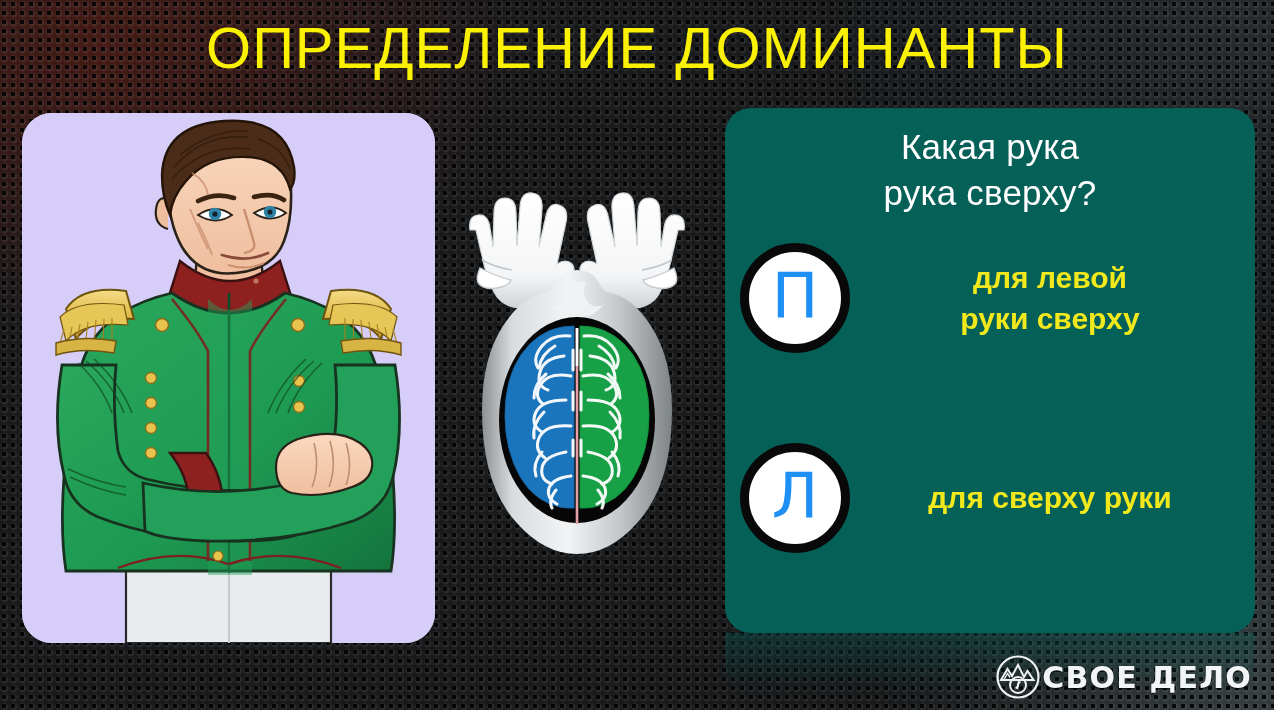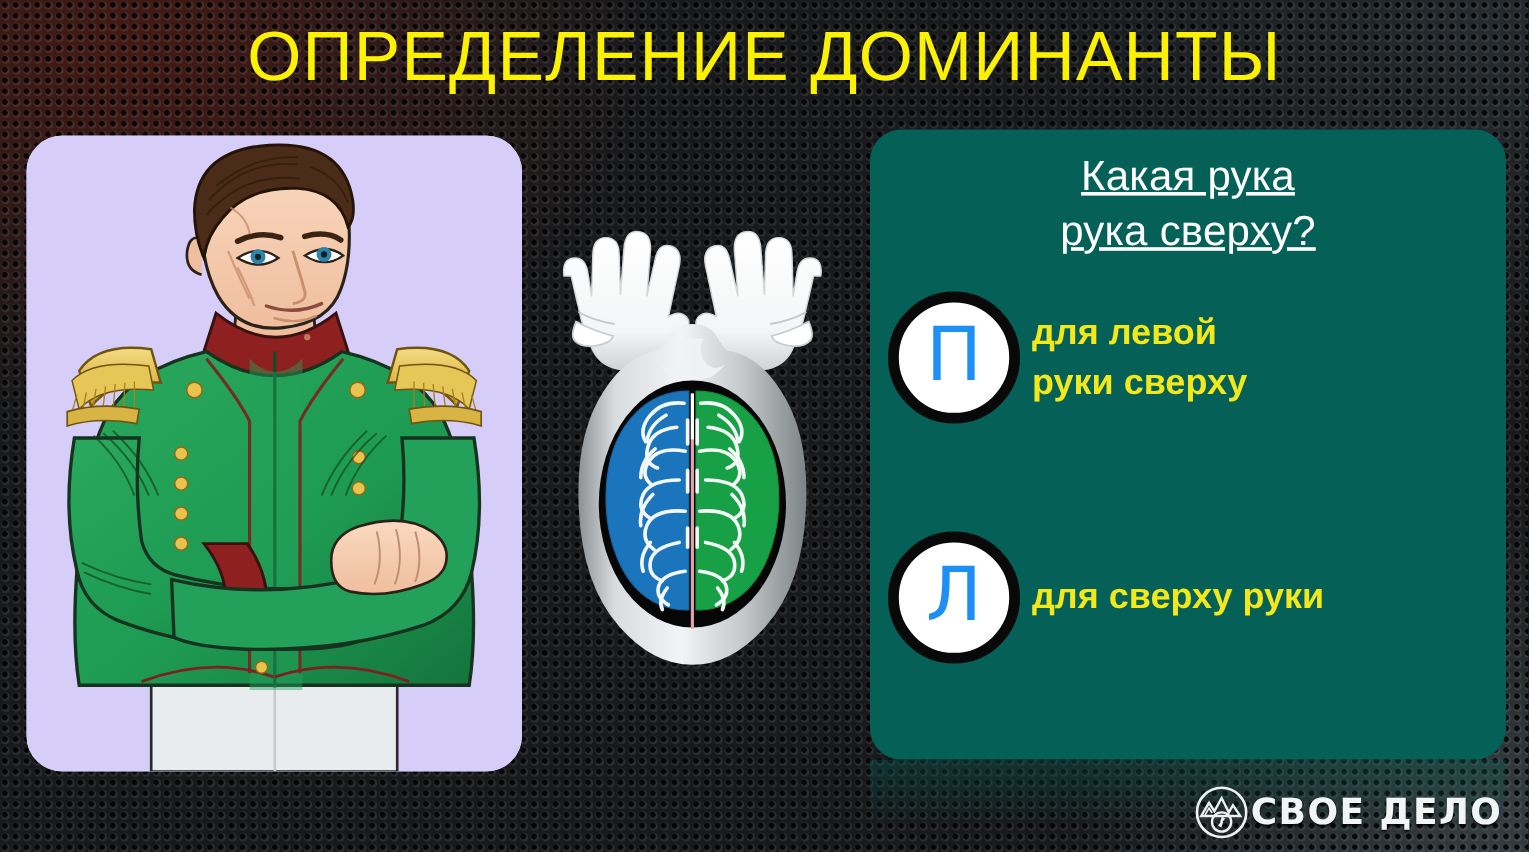--- a/index.html
+++ b/index.html
@@ -89,21 +89,20 @@
   }
 
   .question{
     position:absolute; left:0; right:0; top:16px;
     text-align:center;
     color:#FFFFFF;
     font-size:35px;
     font-weight:400;
     line-height:1.30;
     letter-spacing:.2px;
-    text-decoration:underline;
   }
 
   .opt{ position:absolute; display:flex; align-items:center; }
   .opt-1{ left:15px; top:135px; width:500px; }
   .opt-2{ left:15px; top:335px; width:500px; }
 
   .badge{
     position:relative;
     width:110px; height:110px; flex:0 0 110px;
     border-radius:50%;
@@ -114,20 +113,21 @@
   .badge span{
     color:#1E90F5;
     font-size:62px;
     font-weight:400;
     line-height:1;
     font-family:"DejaVu Sans","Liberation Sans",sans-serif;
     position:relative; top:-2px;
   }
   .opt-text{
     flex:1 1 auto;
+    text-align:center;
     color:#F2E81B;
     font-size:30px;
     font-weight:700;
     line-height:1.38;
     padding-left:10px;
   }
 
   
   .logo{
     position:absolute; right:22px; bottom:10px;

